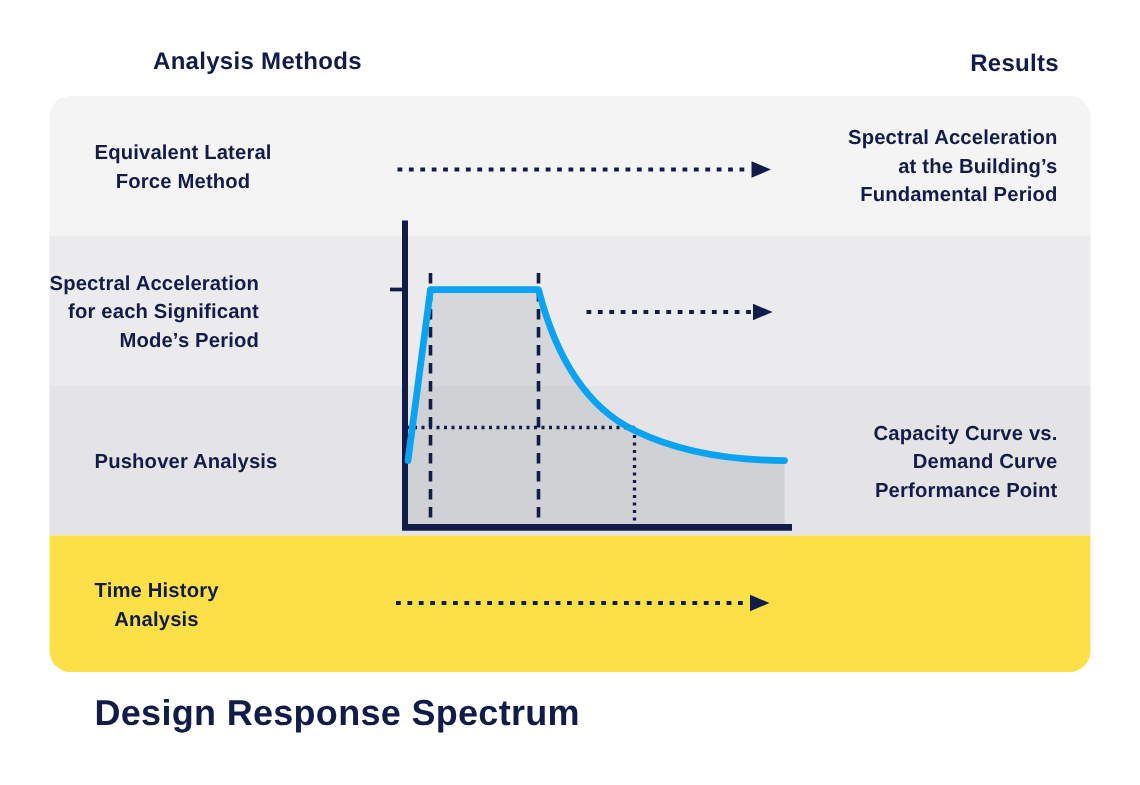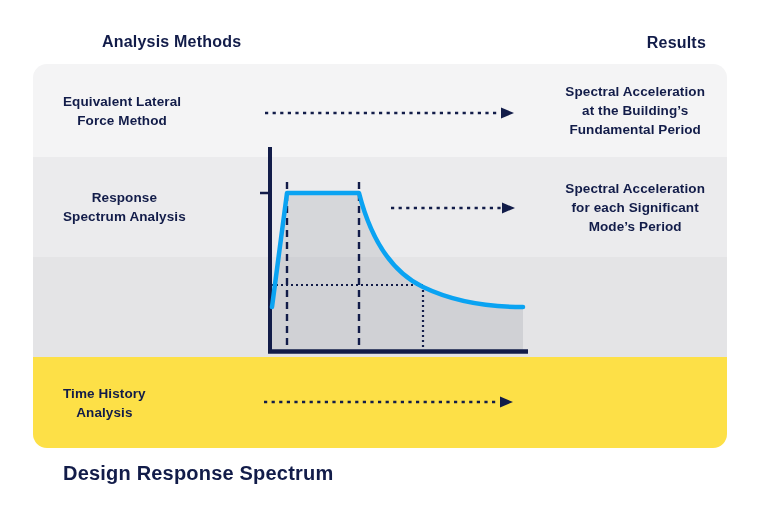--- a/index.html
+++ b/index.html
@@ -42,35 +42,35 @@
 
   .label {
     font-size: 13.5px;
     line-height: 19px;
     font-weight: 700;
     letter-spacing: 0.1px;
     white-space: pre-line;
     color: #121c49;
   }
   .method { padding-left: 30px; text-align: center; }
-  .result { padding-right: 22px; text-align: center; }
+  .result { padding-right: 22px; text-align: right; }
 
   .arrow-svg, .chart-svg {
     position: absolute;
     display: block;
   }
   #arrow-row1 { left: 264px; top: 105px; }
   #arrow-row2 { left: 390px; top: 200px; }
   #arrow-row4 { left: 263px; top: 394px; }
   #spectrum-chart { left: 250px; top: 138px; }
 
   .caption {
     position: absolute;
     left: 63px; top: 462px;
-    font-size: 20px;
+    font-size: 24px;
     font-weight: 700;
     letter-spacing: 0.2px;
     color: #121c49;
   }
 </style>
 </head>
 <body>
 
 <div class="canvas">
 
@@ -79,27 +79,29 @@
 
   <div class="rows">
     <div class="row r1">
       <div class="label method">Equivalent Lateral
 Force Method</div>
       <div class="label result">Spectral Acceleration
 at the Building’s
 Fundamental Period</div>
     </div>
     <div class="row r2">
-      <div class="label method">Response
-Spectrum Analysis</div>
       <div class="label result">Spectral Acceleration
 for each Significant
 Mode’s Period</div>
     </div>
     <div class="row r3">
+      <div class="label method">Pushover Analysis</div>
+      <div class="label result">Capacity Curve vs.
+Demand Curve
+Performance Point</div>
     </div>
     <div class="row r4">
       <div class="label method">Time History
 Analysis</div>
     </div>
   </div>
 
   <svg id="arrow-row1" class="arrow-svg" width="252" height="16" viewBox="0 0 252 16">
     <line x1="1" y1="8" x2="236" y2="8" stroke="#121c49" stroke-width="2.6" stroke-dasharray="3.2 4.4"></line>
     <polygon points="237,2.5 250,8 237,13.5" fill="#121c49"></polygon>

